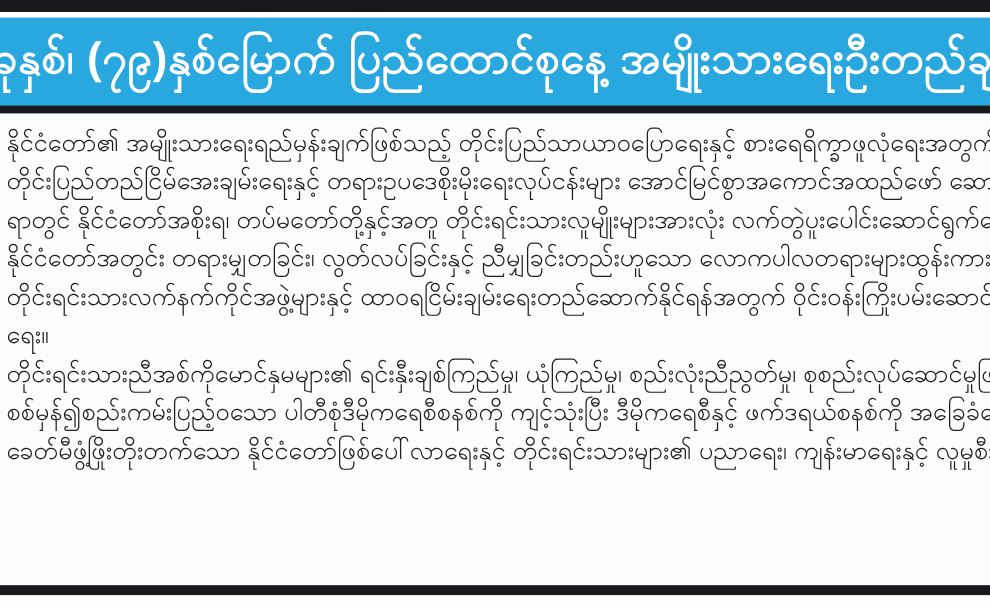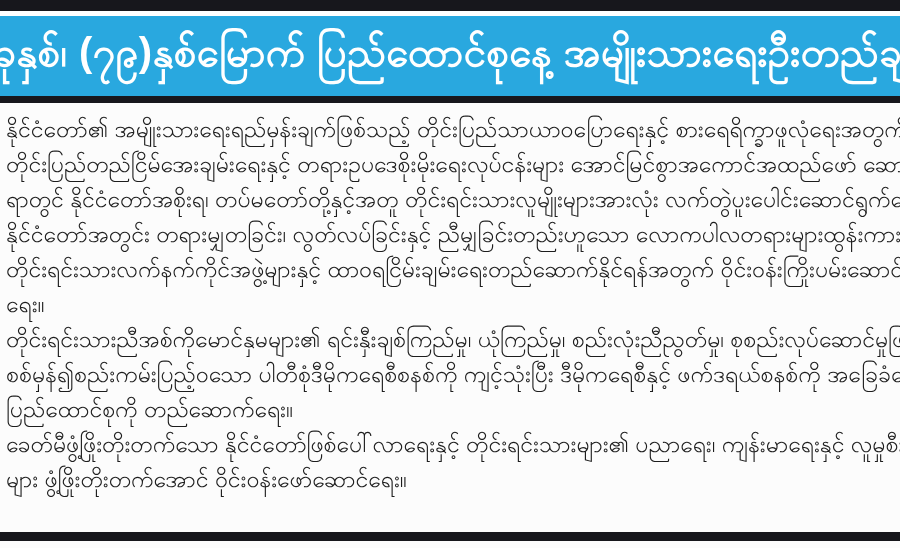--- a/index.html
+++ b/index.html
@@ -76,20 +76,18 @@
 
   <div class="body-text">
     <div class="text-line">နိုင်ငံတော်၏ အမျိုးသားရေးရည်မှန်းချက်ဖြစ်သည့် တိုင်းပြည်သာယာဝပြောရေးနှင့် စားရေရိက္ခာဖူလုံရေးအတွက်</div>
     <div class="text-line">တိုင်းပြည်တည်ငြိမ်အေးချမ်းရေးနှင့် တရားဥပဒေစိုးမိုးရေးလုပ်ငန်းများ အောင်မြင်စွာအကောင်အထည်ဖော် ဆောင်ရွက်</div>
     <div class="text-line">ရာတွင် နိုင်ငံတော်အစိုးရ၊ တပ်မတော်တို့နှင့်အတူ တိုင်းရင်းသားလူမျိုးများအားလုံး လက်တွဲပူးပေါင်းဆောင်ရွက်ရေး။</div>
     <div class="text-line">နိုင်ငံတော်အတွင်း တရားမျှတခြင်း၊ လွတ်လပ်ခြင်းနှင့် ညီမျှခြင်းတည်းဟူသော လောကပါလတရားများထွန်းကားရေး၊</div>
     <div class="text-line">တိုင်းရင်းသားလက်နက်ကိုင်အဖွဲ့များနှင့် ထာဝရငြိမ်းချမ်းရေးတည်ဆောက်နိုင်ရန်အတွက် ဝိုင်းဝန်းကြိုးပမ်းဆောင်ရွက်</div>
     <div class="text-line">ရေး။</div>
     <div class="text-line">တိုင်းရင်းသားညီအစ်ကိုမောင်နှမများ၏ ရင်းနှီးချစ်ကြည်မှု၊ ယုံကြည်မှု၊ စည်းလုံးညီညွတ်မှု၊ စုစည်းလုပ်ဆောင်မှုဖြင့်</div>
     <div class="text-line">စစ်မှန်၍စည်းကမ်းပြည့်ဝသော ပါတီစုံဒီမိုကရေစီစနစ်ကို ကျင့်သုံးပြီး ဒီမိုကရေစီနှင့် ဖက်ဒရယ်စနစ်ကို အခြေခံသော</div>
-    <div class="text-line">ပြည်ထောင်စုကို တည်ဆောက်ရေး။</div>
     <div class="text-line">ခေတ်မီဖွံ့ဖြိုးတိုးတက်သော နိုင်ငံတော်ဖြစ်ပေါ်လာရေးနှင့် တိုင်းရင်းသားများ၏ ပညာရေး၊ ကျန်းမာရေးနှင့် လူမှုစီးပွား</div>
-    <div class="text-line">များ ဖွံ့ဖြိုးတိုးတက်အောင် ဝိုင်းဝန်းဖော်ဆောင်ရေး။</div>
   </div>
 
   <div class="bottom-bar"></div>
 
 </div>
 
 </body></html>

